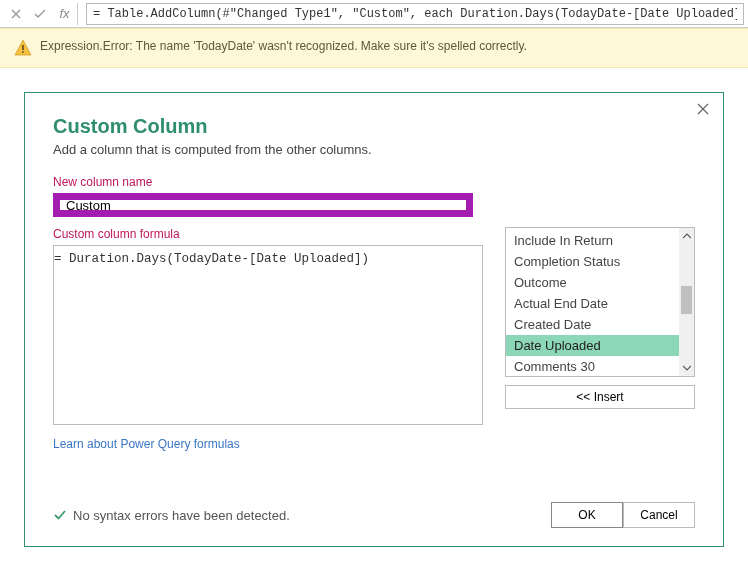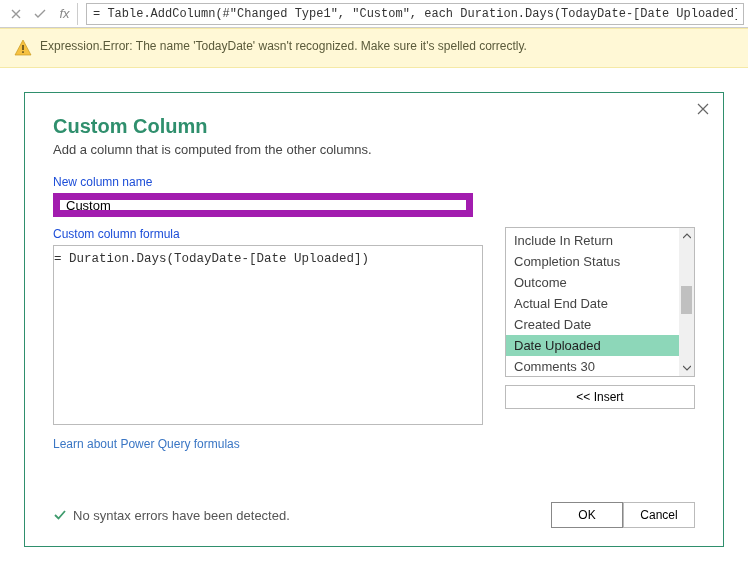--- a/index.html
+++ b/index.html
@@ -97,21 +97,21 @@
     font-weight: 700;
     margin-bottom: 4px;
   }
   .dlg-sub {
     color: #444;
     font-size: 13px;
     margin-bottom: 18px;
   }
   .section-label {
     font-size: 12px;
-    color: #1d4ed8;
+    color: #be185d;
     margin-bottom: 4px;
   }
   .text-input {
     width: 420px;
     height: 24px;
     border: 7px solid #a21caf;
     padding: 0 6px;
     font-size: 13px;
     margin-bottom: 10px;
   }

